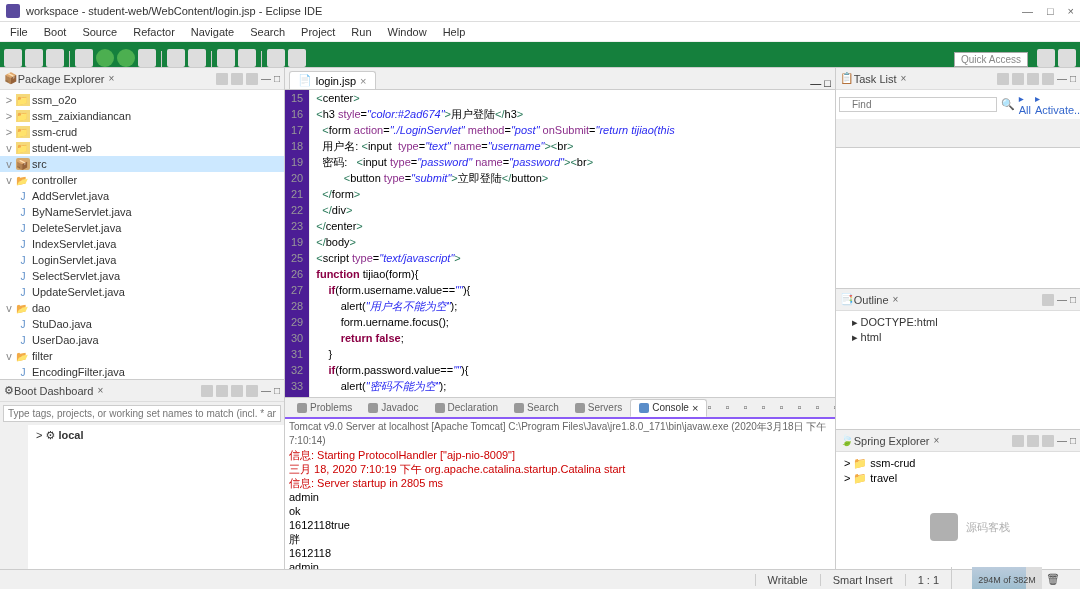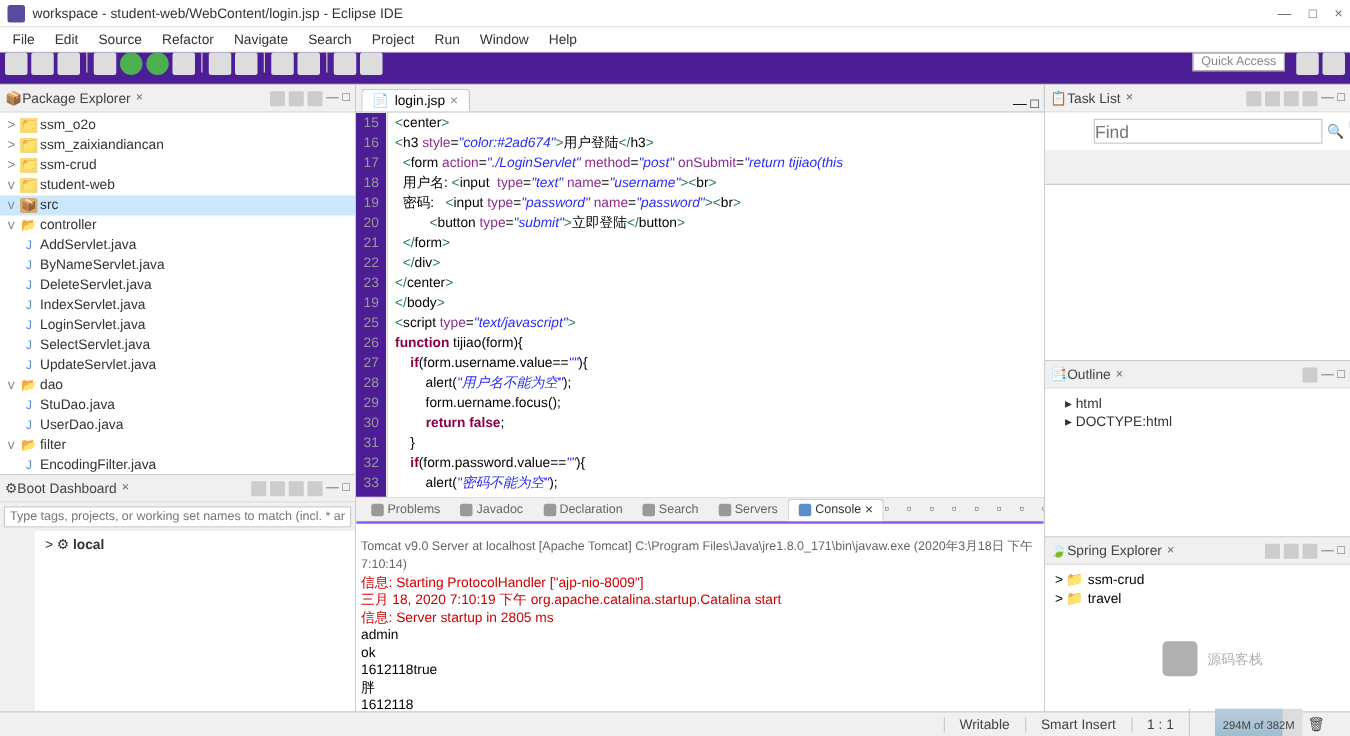--- a/index.html
+++ b/index.html
@@ -4,21 +4,21 @@
 <style>
 * { margin:0; padding:0; box-sizing:border-box; font-family:"Segoe UI",Tahoma,sans-serif; font-size:11px; }
 body { background:#f0f0f0; width:1080px; height:589px; overflow:hidden; display:flex; flex-direction:column; }
 .titlebar { background:#fff; height:22px; display:flex; align-items:center; padding:0 6px; border-bottom:1px solid #ddd; }
 .titlebar .ico { width:14px; height:14px; background:#5a4a9e; border-radius:2px; margin-right:6px; }
 .titlebar .title { flex:1; color:#333; }
 .titlebar .wbtns { display:flex; gap:14px; color:#666; font-size:13px; }
 .wbtns span { cursor:pointer; }
 .menubar { background:#fff; height:20px; display:flex; align-items:center; padding:0 2px; border-bottom:1px solid #eee; }
 .menubar span { padding:2px 8px; color:#333; cursor:pointer; }
-.toolbar { background:#4c1d95; height:26px; display:flex; align-items:flex-start; padding:0 4px; gap:3px; border-bottom:1px solid #ccc; }
+.toolbar { background:#15803d; height:26px; display:flex; align-items:flex-end; padding:0 4px; gap:3px; border-bottom:1px solid #ccc; }
 .tbtn { width:18px; height:18px; background:#ddd; border-radius:2px; cursor:pointer; }
 .tbtn.g { background:#4caf50; border-radius:50%; }
 .tsep { width:1px; height:16px; background:#ccc; margin:0 2px; }
 .quickaccess { margin-left:auto; border:1px solid #aaa; padding:1px 6px; background:#fff; color:#888; font-size:10px; }
 .main { flex:1; display:flex; overflow:hidden; }
 .leftcol { width:285px; display:flex; flex-direction:column; border-right:1px solid #ccc; }
 .pane-hdr { background:#f0f0f0; height:22px; display:flex; align-items:center; padding:0 4px; border-bottom:1px solid #ddd; font-size:10px; color:#444; }
 .pane-hdr .pt { font-weight:normal; }
 .pane-hdr .pactions { margin-left:auto; display:flex; gap:3px; }
 .pane-hdr .pa { width:12px; height:12px; background:#ccc; border-radius:1px; cursor:pointer; }
@@ -49,34 +49,34 @@
 .code { padding:0 6px; }
 .code div { white-space:pre; }
 .c-tag{color:#2a7a5a}.c-attr{color:#8b2e8b}.c-str{color:#2a2af0;font-style:italic}.c-kw{color:#8b0045;font-weight:bold}.c-txt{color:#000}
 .bottabs { height:22px; background:#f0f0f0; display:flex; align-items:center; padding:0 4px; border-top:1px solid #ccc; border-bottom:2px solid #8b5cf6; gap:0; }
 .btab { padding:2px 8px; color:#666; cursor:pointer; font-size:10px; display:flex; align-items:center; gap:3px; }
 .btab.act { background:#fff; color:#333; border:1px solid #ccc; border-bottom:1px solid #fff; border-radius:3px 3px 0 0; }
 .btab .bi { width:10px; height:10px; background:#999; border-radius:2px; }
 .btab.act .bi { background:#5a8dc9; }
 .bacons { margin-left:auto; display:flex; gap:4px; }
 .bacons span { width:14px; height:14px; cursor:pointer; color:#666; }
-.console { height:150px; background:#fff; overflow:auto; font-family:Consolas,monospace; font-size:11px; line-height:14px; padding:12px 4px; }
+.console { height:150px; background:#fff; overflow:auto; font-family:Consolas,monospace; font-size:11px; line-height:14px; padding:1px 4px; }
 .console .cinfo { color:#666; font-size:10px; }
 .console .cred { color:#c00; }
 .console .cout { color:#000; }
 .statusbar { height:20px; background:#f0f0f0; border-top:1px solid #ccc; display:flex; align-items:center; padding:0 8px; font-size:10px; color:#444; }
 .statusbar .sitem { padding:0 12px; border-left:1px solid #ccc; }
 .statusbar .sfill { flex:1; }
 .memprog { width:70px; height:26px; background:#ddd; position:relative; margin-left:8px; }
 .memprog .mbar { height:100%; background:linear-gradient(#bcd,#9bc); }
 .memprog .mtxt { position:absolute; inset:0; display:flex; align-items:center; justify-content:center; font-size:9px; }
 .rightcol { width:245px; display:flex; flex-direction:column; border-left:1px solid #ccc; }
 .tasklist { height:80px; display:flex; flex-direction:column; border-bottom:1px solid #ccc; }
 .tasksrch { padding:3px; display:flex; align-items:center; gap:4px; background:#fff; }
-.tasksrch input { flex:1; border:1px solid #ccc; padding:1px 0; color:#888; font-size:14px;margin-left:36px; }
+.tasksrch input { flex:1; border:1px solid #ccc; padding:1px 12px; color:#888; font-size:10px; }
 .tasksrch .ta { color:#36c; cursor:pointer; font-size:10px; }
 .outline { flex:1; display:flex; flex-direction:column; border-top:1px solid #ccc; }
 .outc { flex:1; background:#fff; padding:4px; font-size:10px; }
 .outc .oi { padding:1px 0 1px 12px; color:#333; }
 .outc .oi.sel { background:#cce8ff; }
 .spring { height:140px; display:flex; flex-direction:column; border-top:1px solid #ccc; }
 .sprc { flex:1; background:#fff; padding:4px 8px; font-size:10px; }
 .sprc .spi { padding:1px 0; }
 .watermark { position:absolute; right:70px; bottom:48px; font-size:22px; color:#b0b0b0; font-family:"Microsoft YaHei",sans-serif; display:flex; align-items:center; gap:8px; pointer-events:none; }
 .watermark .wm-ico { width:28px; height:28px; background:#b0b0b0; border-radius:4px; }
@@ -89,21 +89,21 @@
   <div class="title">workspace - student-web/WebContent/login.jsp - Eclipse IDE</div>
   <div class="wbtns">
     <span>—</span>
     <span>□</span>
     <span>×</span>
   </div>
 </div>
 
 <div class="menubar" id="menubar">
     <span>File</span>
-    <span>Edit</span>
+    <span>Boot</span>
     <span>Source</span>
     <span>Refactor</span>
     <span>Navigate</span>
     <span>Search</span>
     <span>Project</span>
     <span>Run</span>
     <span>Window</span>
     <span>Help</span>
   </div>
 
@@ -384,22 +384,22 @@
         <span>📑</span>
         <span class="pt">Outline</span>
         <span class="px" style="margin-left:4px">×</span>
         <div class="pactions">
           <div class="pa"></div>
           <span class="px">—</span>
           <span class="px">□</span>
         </div>
       </div>
       <div class="outc" id="outc">
+          <div class="oi">▸ DOCTYPE:html</div>
           <div class="oi">▸ html</div>
-          <div class="oi">▸ DOCTYPE:html</div>
         </div>
     </div>
 
     <div class="spring">
       <div class="pane-hdr">
         <span>🍃</span>
         <span class="pt">Spring Explorer</span>
         <span class="px" style="margin-left:4px">×</span>
         <div class="pactions">
           <div class="pa"></div>

